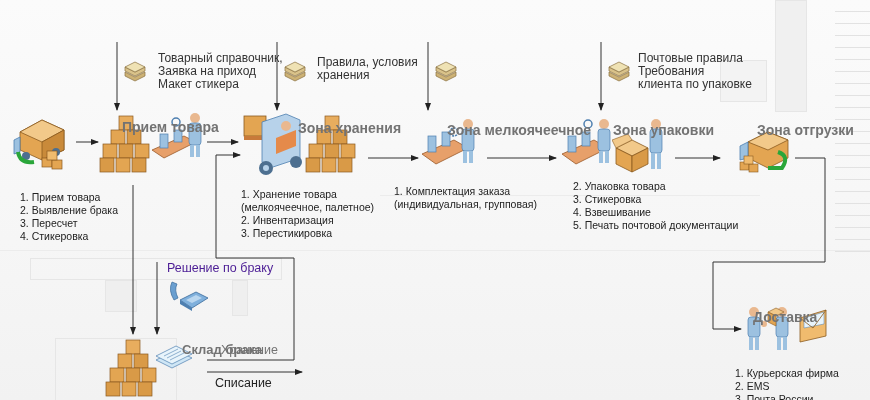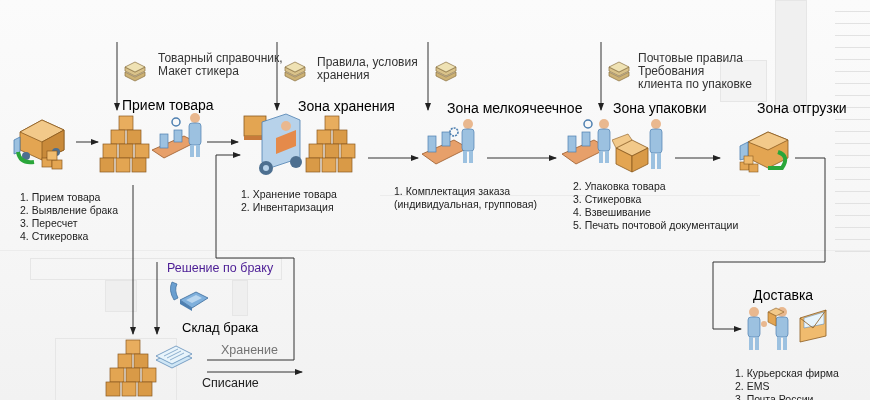--- a/index.html
+++ b/index.html
@@ -4,21 +4,21 @@
 <style>
   html, body { margin: 0; padding: 0; }
   body {
     width: 870px; height: 400px; overflow: hidden; position: relative;
     background: linear-gradient(180deg, #fbfbfb 0%, #f6f6f6 60%, #f2f2f2 100%);
     font-family: "Liberation Sans", sans-serif;
     color: #222;
   }
   .abs { position: absolute; }
   .bg-deco { position: absolute; border: 1px solid #e6e6e6; }
-  .title { font-weight: normal; font-size: 14px; color: #000000; white-space: nowrap; }
+  .title { font-weight: bold; font-size: 14px; color: #737373; white-space: nowrap; margin-top: 22px; }
   .note { font-size: 12px; line-height: 13px; color: #333; white-space: nowrap; }
   .list { font-size: 10.5px; line-height: 13px; color: #222; white-space: nowrap; }
   .list div { margin: 0; }
   svg.flow { position: absolute; left: 0; top: 0; }
   .icon { position: absolute; }
 </style>
 </head>
 <body>
 
 <div class="bg-deco" style="left:30px;top:258px;width:250px;height:20px;"></div>
@@ -225,20 +225,21 @@
   <path d="M26,8 L34,12 L34,22 L26,18 Z" fill="#e3a552" stroke="#8a5a20" stroke-width="0.6"></path>
 </svg>
 <svg class="icon" style="left:798px;top:306px;" width="30" height="38" viewBox="0 0 30 38">
   <path d="M2,12 L28,4 L28,30 L2,36 Z" fill="#f0bb6e" stroke="#8a5a20" stroke-width="0.8"></path>
   <path d="M6,12 L26,6 L26,18 L6,22 Z" fill="#e8f4fb" stroke="#4d7fb0" stroke-width="0.5"></path>
   <path d="M2,12 L15,22 L28,4" fill="none" stroke="#8a5a20" stroke-width="0.8"></path>
 </svg>
 
 <div class="note abs" style="left:158px;top:52px;">
   <div>Товарный справочник,</div>
+  <div>Заявка на приход</div>
   <div>Макет стикера</div>
 </div>
 <div class="note abs" style="left:317px;top:56px;">
   <div>Правила, условия</div>
   <div>хранения</div>
 </div>
 <div class="note abs" style="left:638px;top:52px;">
   <div>Почтовые правила</div>
   <div>Требования</div>
   <div>клиента по упаковке</div>
@@ -252,34 +253,36 @@
 <div class="title abs" style="left:753px;top:287px;">Доставка</div>
 
 <div class="list abs" style="left:20px;top:191px;">
   <div>1. Прием товара</div>
   <div>2. Выявление брака</div>
   <div>3. Пересчет</div>
   <div>4. Стикеровка</div>
 </div>
 <div class="list abs" style="left:241px;top:188px;">
   <div>1. Хранение товара</div>
+  <div>(мелкоячеечное, палетное)</div>
   <div>2. Инвентаризация</div>
+  <div>3. Перестикировка</div>
 </div>
 <div class="list abs" style="left:394px;top:185px;">
   <div>1. Комплектация заказа</div>
   <div>(индивидуальная, групповая)</div>
 </div>
 <div class="list abs" style="left:573px;top:180px;">
   <div>2. Упаковка товара</div>
   <div>3. Стикеровка</div>
   <div>4. Взвешивание</div>
   <div>5. Печать почтовой документации</div>
 </div>
 <div class="list abs" style="left:735px;top:367px;">
   <div>1. Курьерская фирма</div>
   <div>2. EMS</div>
   <div>3. Почта России</div>
 </div>
 
 <div class="abs" style="left:167px;top:261px;font-size:12.5px;color:#4c1d95;white-space:nowrap;">Решение по браку</div>
 <div class="title abs" style="left:182px;top:320px;font-size:13px;">Склад брака</div>
 <div class="abs" style="left:221px;top:343px;font-size:12.5px;color:#737373;white-space:nowrap;">Хранение</div>
-<div class="abs" style="left:202px;top:376px;font-size:12.5px;color:#222;white-space:nowrap;">Списание</div>
+<div class="abs" style="left:215px;top:376px;font-size:12.5px;color:#222;white-space:nowrap;">Списание</div>
 
 </body></html>

